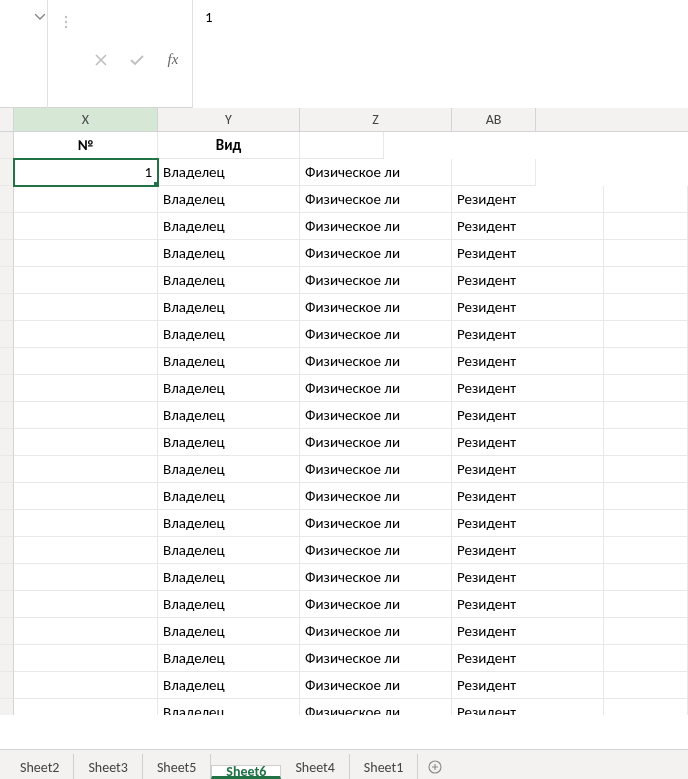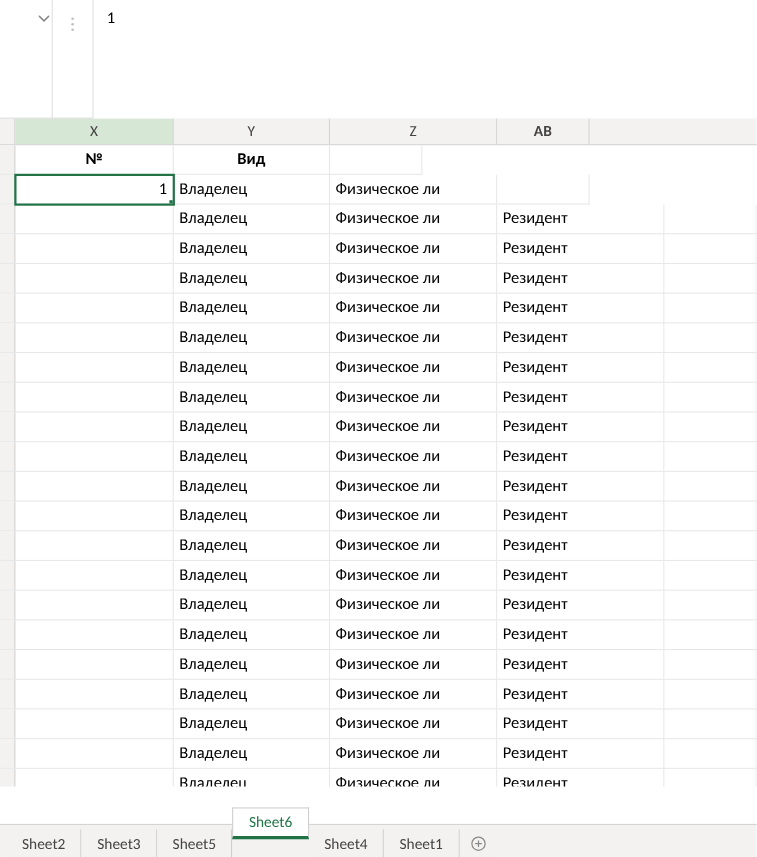--- a/index.html
+++ b/index.html
@@ -71,21 +71,21 @@
     display:flex;align-items:center;justify-content:center;
     color:#444;font-size:14px;
     border-right:1px solid #d4d4d4;
     background:#f3f2f1;
   }
   .col-head.active{background:#d7e7d6;}
   .cX{width:144px;}
   .cY{width:142px;}
   .cZ{width:152px;}
   .cAA{width:152px;}
-  .cAB{width:84px;font-weight:bold;}
+  .cAB{width:84px;}
   .data-area{height:583px;overflow:hidden;position:relative;}
   .row{display:flex;height:27px;}
   .row-head{width:14px;border-right:1px solid #d4d4d4;border-bottom:1px solid #e8e8e8;background:#f3f2f1;}
   .cell{
     border-right:1px solid #e8e8e8;
     border-bottom:1px solid #e8e8e8;
     padding:2px 5px;
     font-size:15px;
     overflow:hidden;
     white-space:nowrap;
@@ -119,24 +119,24 @@
   .tab{
     height:26px;padding:0 14px;
     display:flex;align-items:center;
     color:#444;font-size:14px;
     background:#f3f2f1;
     border-right:1px solid #cfcfcf;
     position:relative;bottom:-1px;
     cursor:pointer;
   }
   .tab.active{
-    background:#fff;color:#217346;font-weight:400;
+    background:#fff;color:#217346;font-weight:700;
     border-top:1px solid #cfcfcf;border-left:1px solid #cfcfcf;border-right:1px solid #cfcfcf;
     border-bottom:3px solid #217346;
-    height:29px;bottom:16px;
+    height:14px;bottom:0;
   }
   .new-sheet{width:34px;display:flex;align-items:center;justify-content:center;color:#666;}
   svg{display:block;}
 </style>
 </head>
 <body>
 
 <div class="formula-bar">
   <div class="name-box-wrap">
     <span class="name-box-dd">
@@ -144,20 +144,33 @@
           <path d="M0 0 L5 5 L10 0" fill="none" stroke="#888" stroke-width="1.4"></path>
         </svg>
     </span>
   </div>
   <div class="fb-sep">
     <svg width="6" height="16" viewBox="0 0 6 16">
         <circle cx="3" cy="3" r="1.2" fill="#bfbfbf"></circle>
         <circle cx="3" cy="8" r="1.2" fill="#bfbfbf"></circle>
         <circle cx="3" cy="13" r="1.2" fill="#bfbfbf"></circle>
       </svg>
+  </div>
+  <div class="fb-btns">
+    <span class="fb-btn">
+      <svg width="14" height="14" viewBox="0 0 14 14">
+          <path d="M2 2 L12 12 M12 2 L2 12" stroke="#bfbfbf" stroke-width="1.6"></path>
+        </svg>
+    </span>
+    <span class="fb-btn">
+      <svg width="16" height="14" viewBox="0 0 16 14">
+          <path d="M2 7 L6 11 L14 3" fill="none" stroke="#bfbfbf" stroke-width="1.8"></path>
+        </svg>
+    </span>
+    <span class="fb-btn fx-label">fx</span>
   </div>
   <div class="formula-input-wrap">
     <span>1</span>
   </div>
 </div>
 
 <div class="grid">
   <div class="col-headers">
     <div class="row-head-spacer"></div>
     <div class="col-head cX active">X</div>

